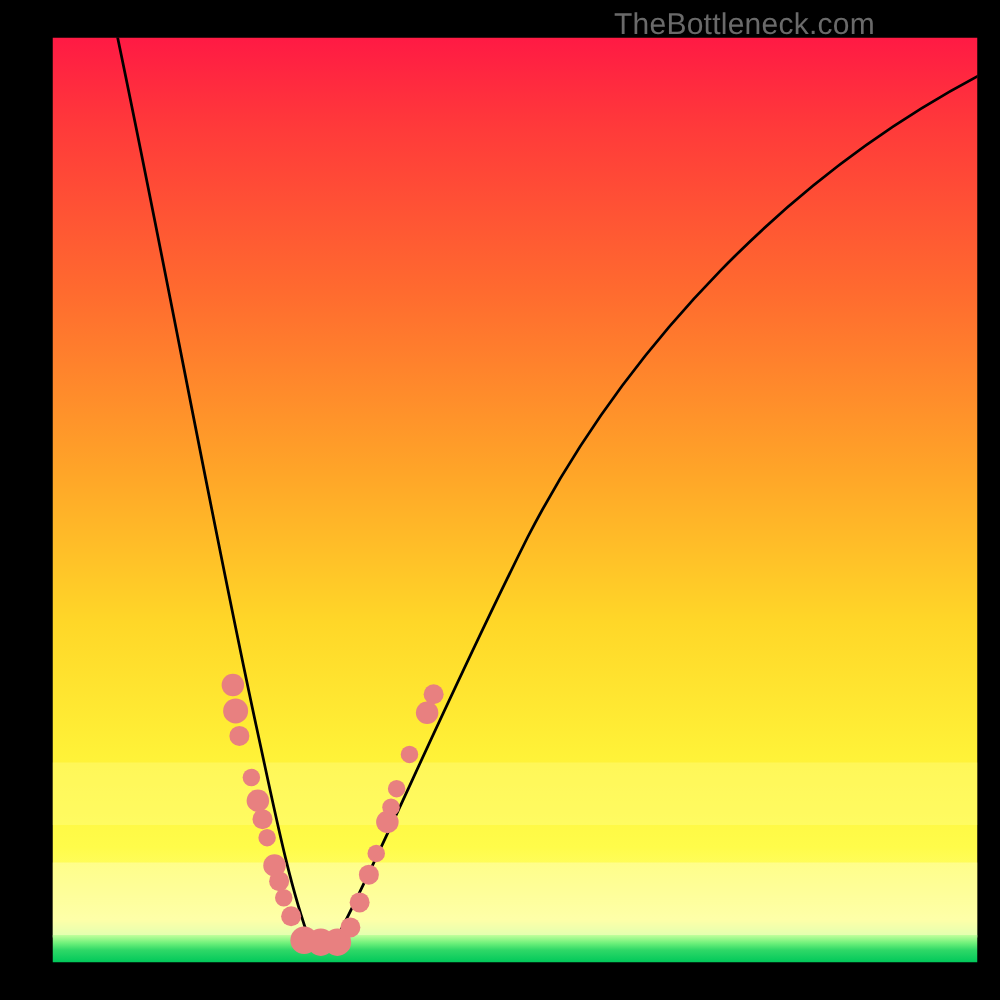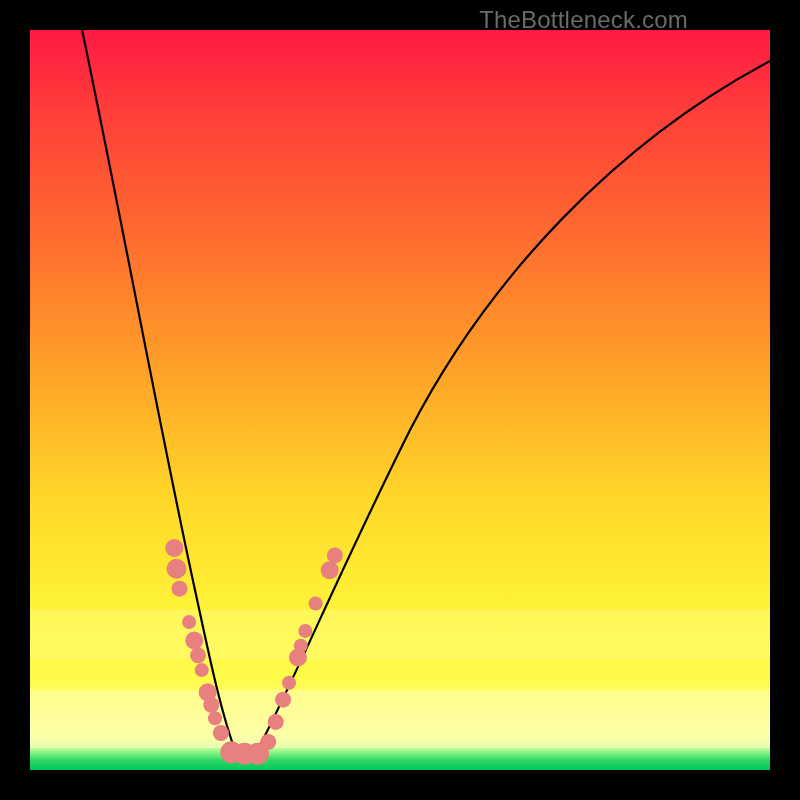--- a/index.html
+++ b/index.html
@@ -6,21 +6,21 @@
     margin: 0;
     padding: 0;
     width: 800px;
     height: 800px;
     overflow: hidden;
     background: #000;
     font-family: Arial, Helvetica, sans-serif;
   }
   .frame {
     position: absolute;
-    left: 0; top: 0;
+    left: 12px; top: 0;
     width: 700px; height: 800px;
     background: #000;
     text-align: center;
   }
   .plot {
     position: absolute;
     left: 30px;
     top: 30px;
     width: 740px;
     height: 740px;

